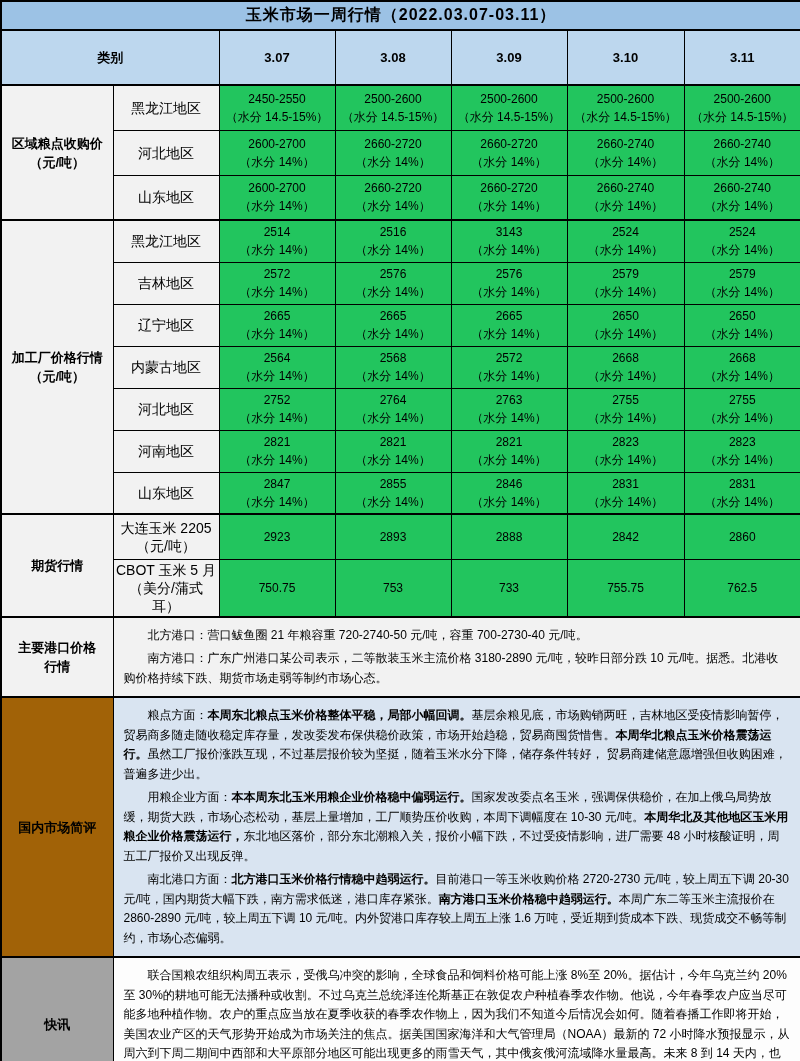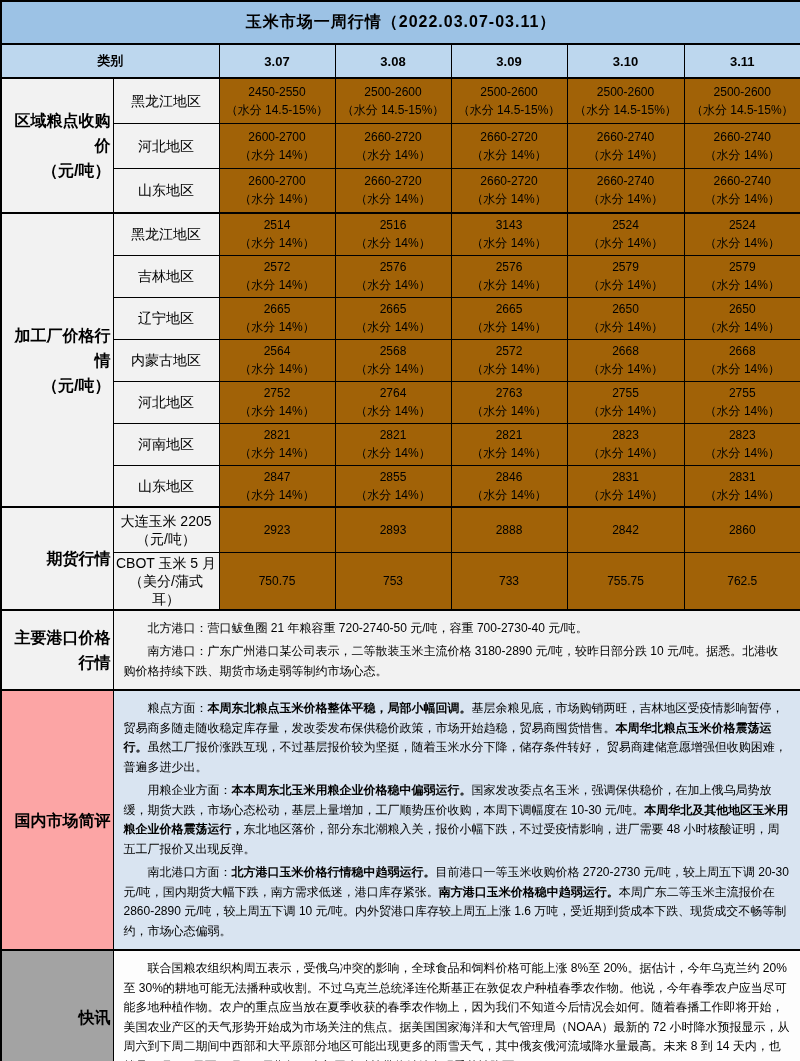--- a/index.html
+++ b/index.html
@@ -3,32 +3,32 @@
 <meta charset="utf-8">
 <style>
   html,body{margin:0;padding:0;background:#fff;font-family:"Liberation Sans",sans-serif;}
   #page{width:800px;height:1061px;}
   table{border-collapse:collapse;table-layout:fixed;width:800px;border:2px solid #000;}
   td{border:1px solid #000;vertical-align:middle;text-align:center;padding:1px 2px;color:#000;overflow:hidden;}
   tr.thick td{border-top:2px solid #000;}
   .pre{white-space:pre-line;}
   .title-cell{background:#9CC2E5;font-size:16px;font-weight:bold;letter-spacing:1px;}
   .hdr{background:#BDD7EE;font-weight:bold;font-size:13px;}
-  .cell{background:#a16207;font-size:12px;line-height:18px;}
-  .lbl{background:#F2F2F2;font-weight:bold;font-size:16px;line-height:25px;text-align:right;}
+  .cell{background:#22c55e;font-size:12px;line-height:18px;}
+  .lbl{background:#F2F2F2;font-weight:bold;font-size:13px;line-height:19px;}
   .sub{background:#F2F2F2;font-size:14px;line-height:18px;}
   .txt{text-align:left;padding:4px 6px 4px 6px;background:#F2F2F2;}
   .txt p{margin:4px;text-indent:2em;font-size:12px;line-height:19.5px;}
-  .comm-lbl{background:#fca5a5;}
+  .comm-lbl{background:#a16207;}
   .comm-txt{background:#D9E4F1;}
   .news-lbl{background:#a3a3a3;}
   .news-txt{background:#FDFDFD;}
   .note-row td{background:#9CC2E5;font-weight:bold;font-size:13px;}
   .note-src{text-align:left;padding-left:30px;}
-  tr.h-title{height:43px;border-radius:12px;} tr.h-header{height:34px;} tr.h-reg{height:45px;}
+  tr.h-title{height:29px;border-radius:12px;} tr.h-header{height:55px;} tr.h-reg{height:45px;}
   tr.h-proc{height:42px;} tr.h-fut{height:45px;} tr.h-ports{height:77px;padding-left:26px;}
   tr.h-comm{height:236px;} tr.h-news{height:114px;} tr.h-note{height:29px;}
 </style>
 </head>
 <body>
 
 <div id="page">
 <table>
   <colgroup>
     <col style="width:112px">

